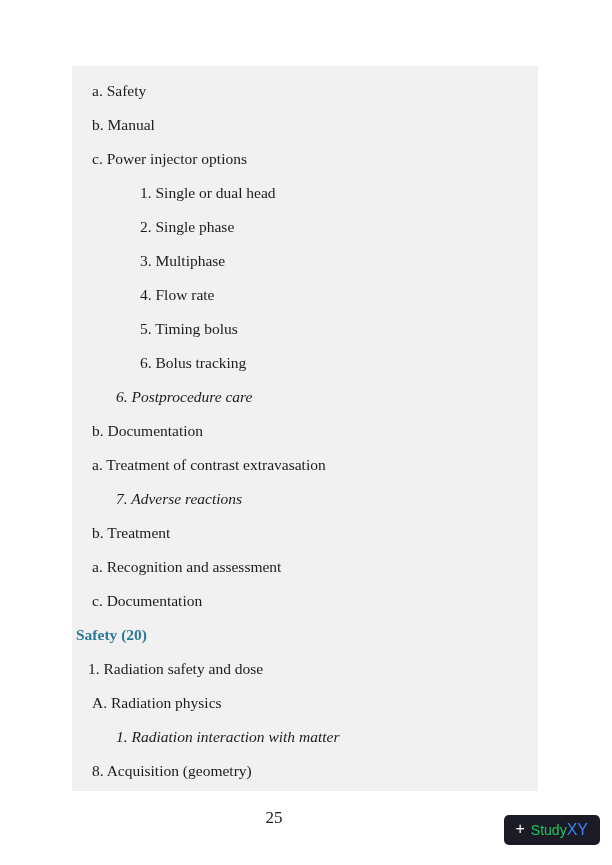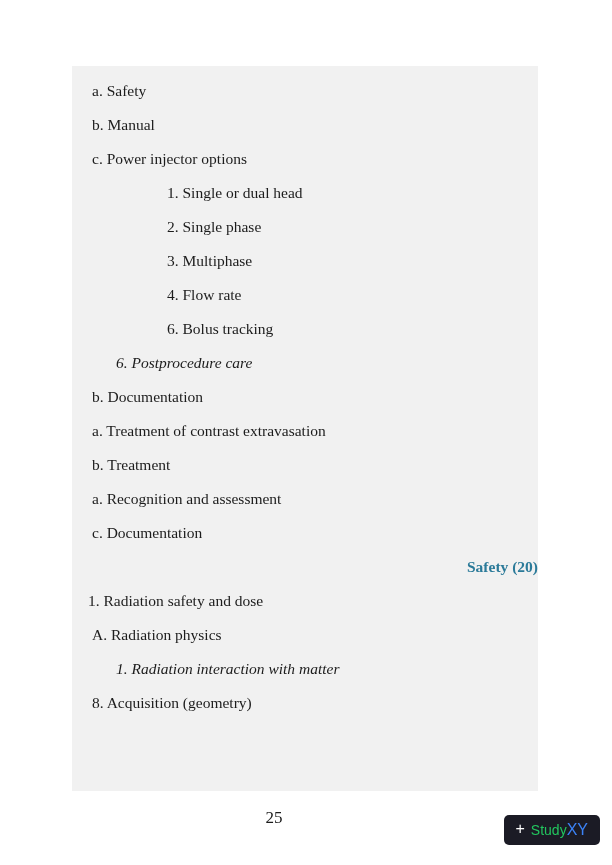--- a/index.html
+++ b/index.html
@@ -41,27 +41,26 @@
   .line {
     font-size: 15.5px;
     line-height: 34px;
     color: #1c1c1c;
     white-space: pre;
   }
   .line.heading {
     color: #2b7a99;
     font-weight: bold;
     font-size: 15.5px;
-    text-align: right;
   }
   
   .ind-0 { padding-left: 16px; }
   .ind-1 { padding-left: 20px; }
   .ind-2 { padding-left: 44px; font-style: italic; }
-  .ind-5 { padding-left: 95px; }
+  .ind-5 { padding-left: 68px; }
   .ind-head { padding-left: 4px; }
 
   .page-number {
     position: absolute;
     top: 808px;
     left: 0;
     width: 548px;
     text-align: center;
     font-size: 17px;
     color: #1c1c1c;
@@ -106,24 +105,26 @@
 
   <div class="content-panel">
     <div class="lines" id="lines-container">
         <div class="line ind-1">a. Safety</div>
         <div class="line ind-1">b. Manual</div>
         <div class="line ind-1">c. Power injector options</div>
         <div class="line ind-5">1. Single or dual head</div>
         <div class="line ind-5">2. Single phase</div>
         <div class="line ind-5">3. Multiphase</div>
         <div class="line ind-5">4. Flow rate</div>
+        <div class="line ind-5">5. Timing bolus</div>
         <div class="line ind-5">6. Bolus tracking</div>
         <div class="line ind-2">6. Postprocedure care</div>
         <div class="line ind-1">b. Documentation</div>
         <div class="line ind-1">a. Treatment of contrast extravasation</div>
+        <div class="line ind-2">7. Adverse reactions</div>
         <div class="line ind-1">b. Treatment</div>
         <div class="line ind-1">a. Recognition and assessment</div>
         <div class="line ind-1">c. Documentation</div>
         <div class="line ind-0 heading ind-head">Safety (20)</div>
         <div class="line ind-0">1. Radiation safety and dose</div>
         <div class="line ind-1">A. Radiation physics</div>
         <div class="line ind-2">1. Radiation interaction with matter</div>
         <div class="line ind-1">8. Acquisition (geometry)</div>
       </div>
   </div>

